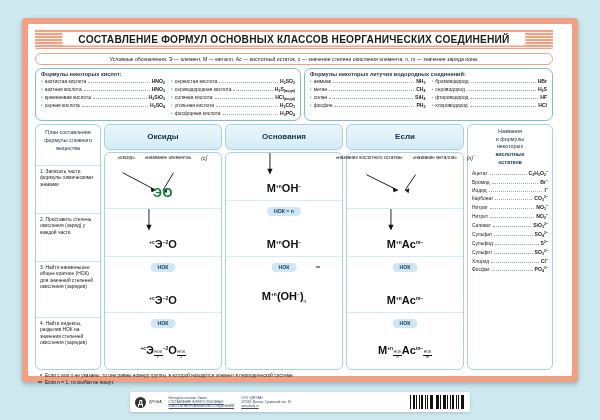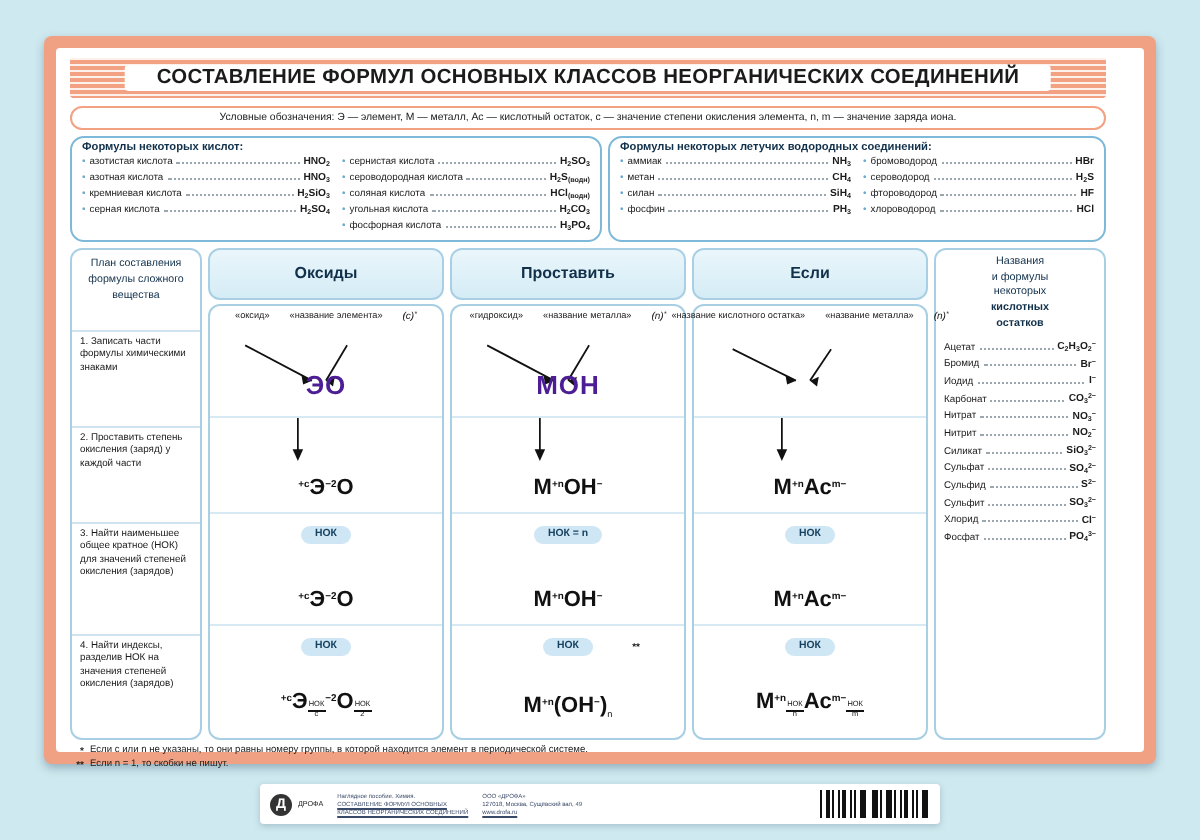--- a/index.html
+++ b/index.html
@@ -112,21 +112,21 @@
   .labels{
     position:absolute;top:2px;left:0;right:0;height:18px;
     display:flex;align-items:flex-start;justify-content:center;gap:10px;
   }
   .qlabel{
     font-size:4.6px;color:#1b1b1b;text-align:center;line-height:1.25;white-space:nowrap;
   }
   .paren{font-size:5px;font-style:italic;}
   .formula-main{
     position:absolute;left:0;right:0;bottom:8px;text-align:center;
-    font-size:13px;font-weight:bold;color:#4c1d95;letter-spacing:.5px;
+    font-size:13px;font-weight:bold;color:#15803d;letter-spacing:.5px;
   }
   .formula-mid{
     position:absolute;left:0;right:0;bottom:6px;text-align:center;
     font-size:11px;font-weight:bold;color:#111;
   }
   .formula-sm{
     position:absolute;left:0;right:0;bottom:5px;text-align:center;
     font-size:11px;font-weight:bold;color:#111;
   }
   .chg{font-size:45%;vertical-align:0.75em;font-weight:bold;letter-spacing:0;}
@@ -369,37 +369,23 @@
             <div class="nok">НОК</div>
             <div class="formula-sm">
               <span class="chg">+c</span><span>Э</span><span class="frac"><span class="num">НОК</span><span class="den">c</span></span><span class="chg">−2</span><span>О</span><span class="frac"><span class="num">НОК</span><span class="den">2</span></span>
             </div>
           </div>
 
         </div>
       </div>
 
       <div class="classcol">
-        <div class="classhead">Проставить</div>
+        <div class="classhead">Основания</div>
         <div class="classbody">
 
-          <div class="cell r1">
-            <div class="labels">
-              <span class="qlabel">«гидроксид»</span>
-              <span class="qlabel">«название металла»</span>
-              <span class="qlabel paren"><span>(n)</span><sup>*</sup></span>
-            </div>
-            <svg class="arrows" viewBox="0 0 132 56" preserveAspectRatio="none">
-              <path d="M20 20 L58 38" stroke="#111" stroke-width="1" fill="none"></path>
-              <path d="M58 38 l-6 -3 l1 5 z" fill="#111"></path>
-              <path d="M78 20 L66 38" stroke="#111" stroke-width="1" fill="none"></path>
-              <path d="M66 38 l5 -2 l-1 5 z" fill="#111"></path>
-            </svg>
-            <div class="formula-main">МОН</div>
-          </div>
 
           <div class="cell r2">
             <svg class="arrows" viewBox="0 0 132 48" preserveAspectRatio="none">
               <path d="M50 0 L50 18" stroke="#111" stroke-width="1" fill="none"></path>
               <path d="M50 22 l-3 -6 l6 0 z" fill="#111"></path>
             </svg>
             <div class="formula-mid">
               <span>M</span><span class="chg">+n</span><span>OH</span><span class="chg">−</span>
             </div>
           </div>

